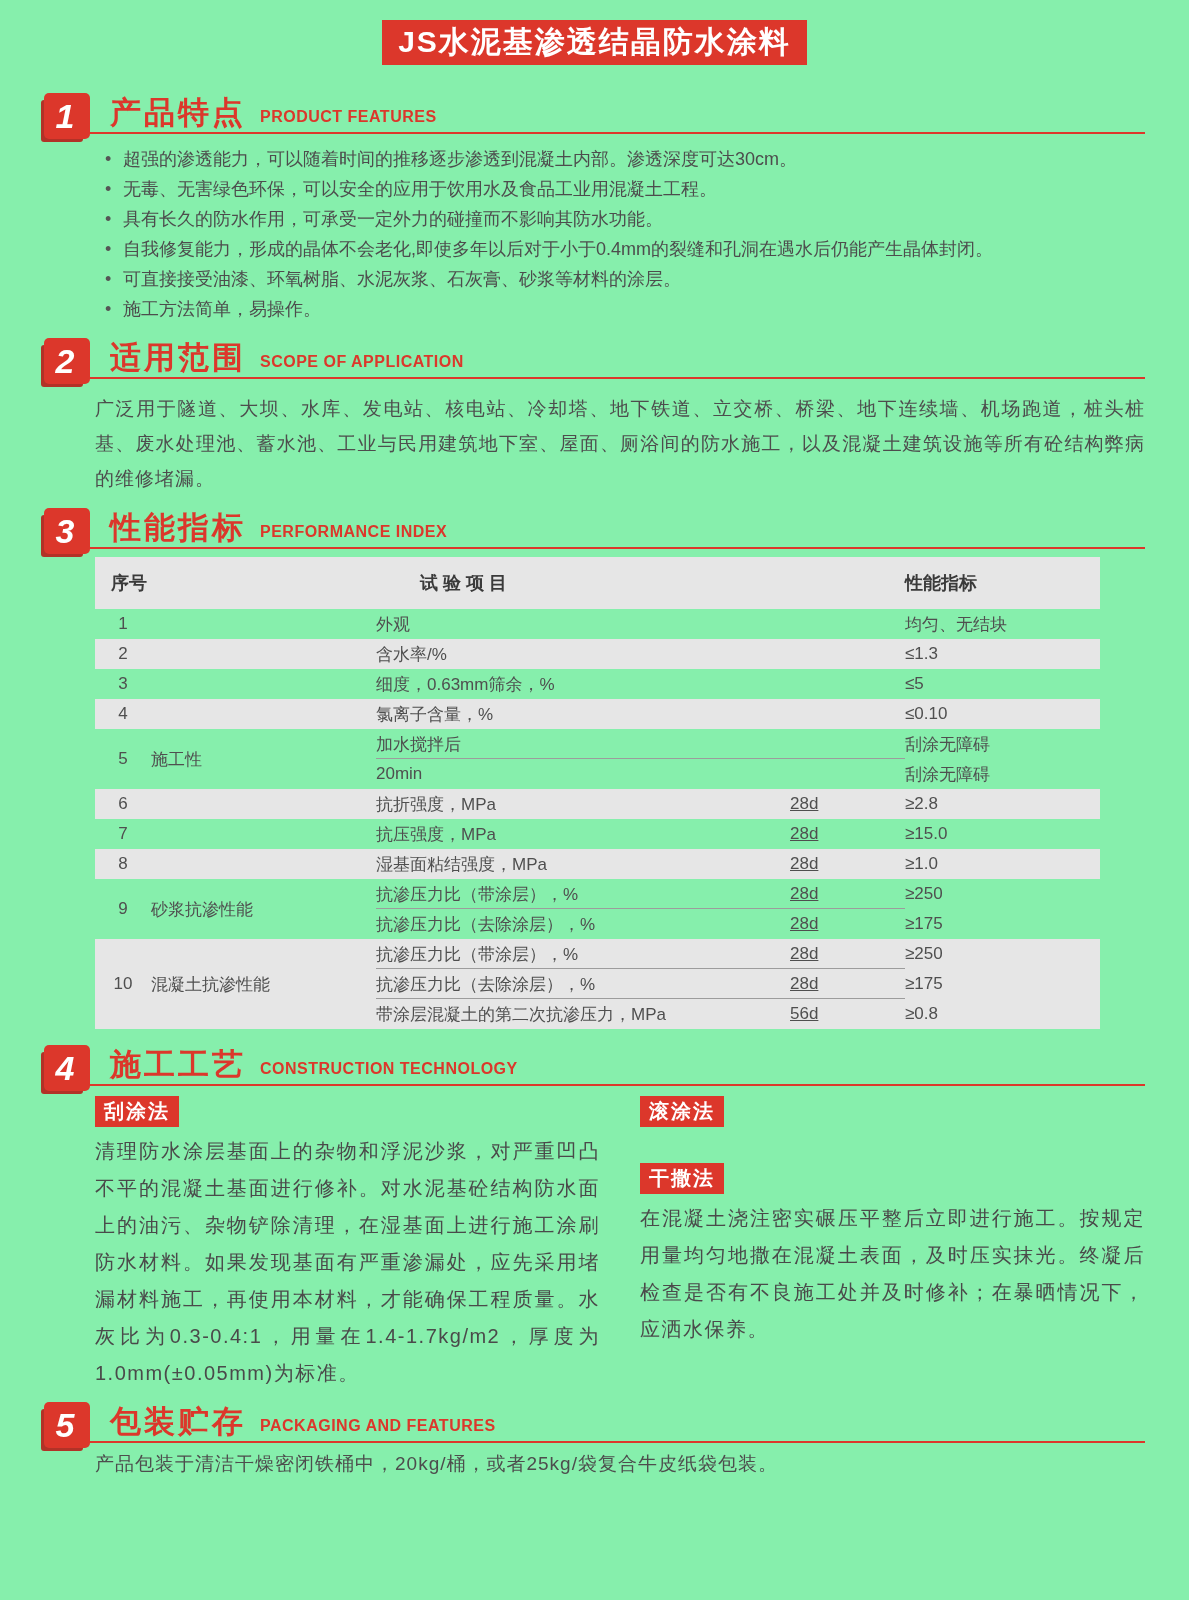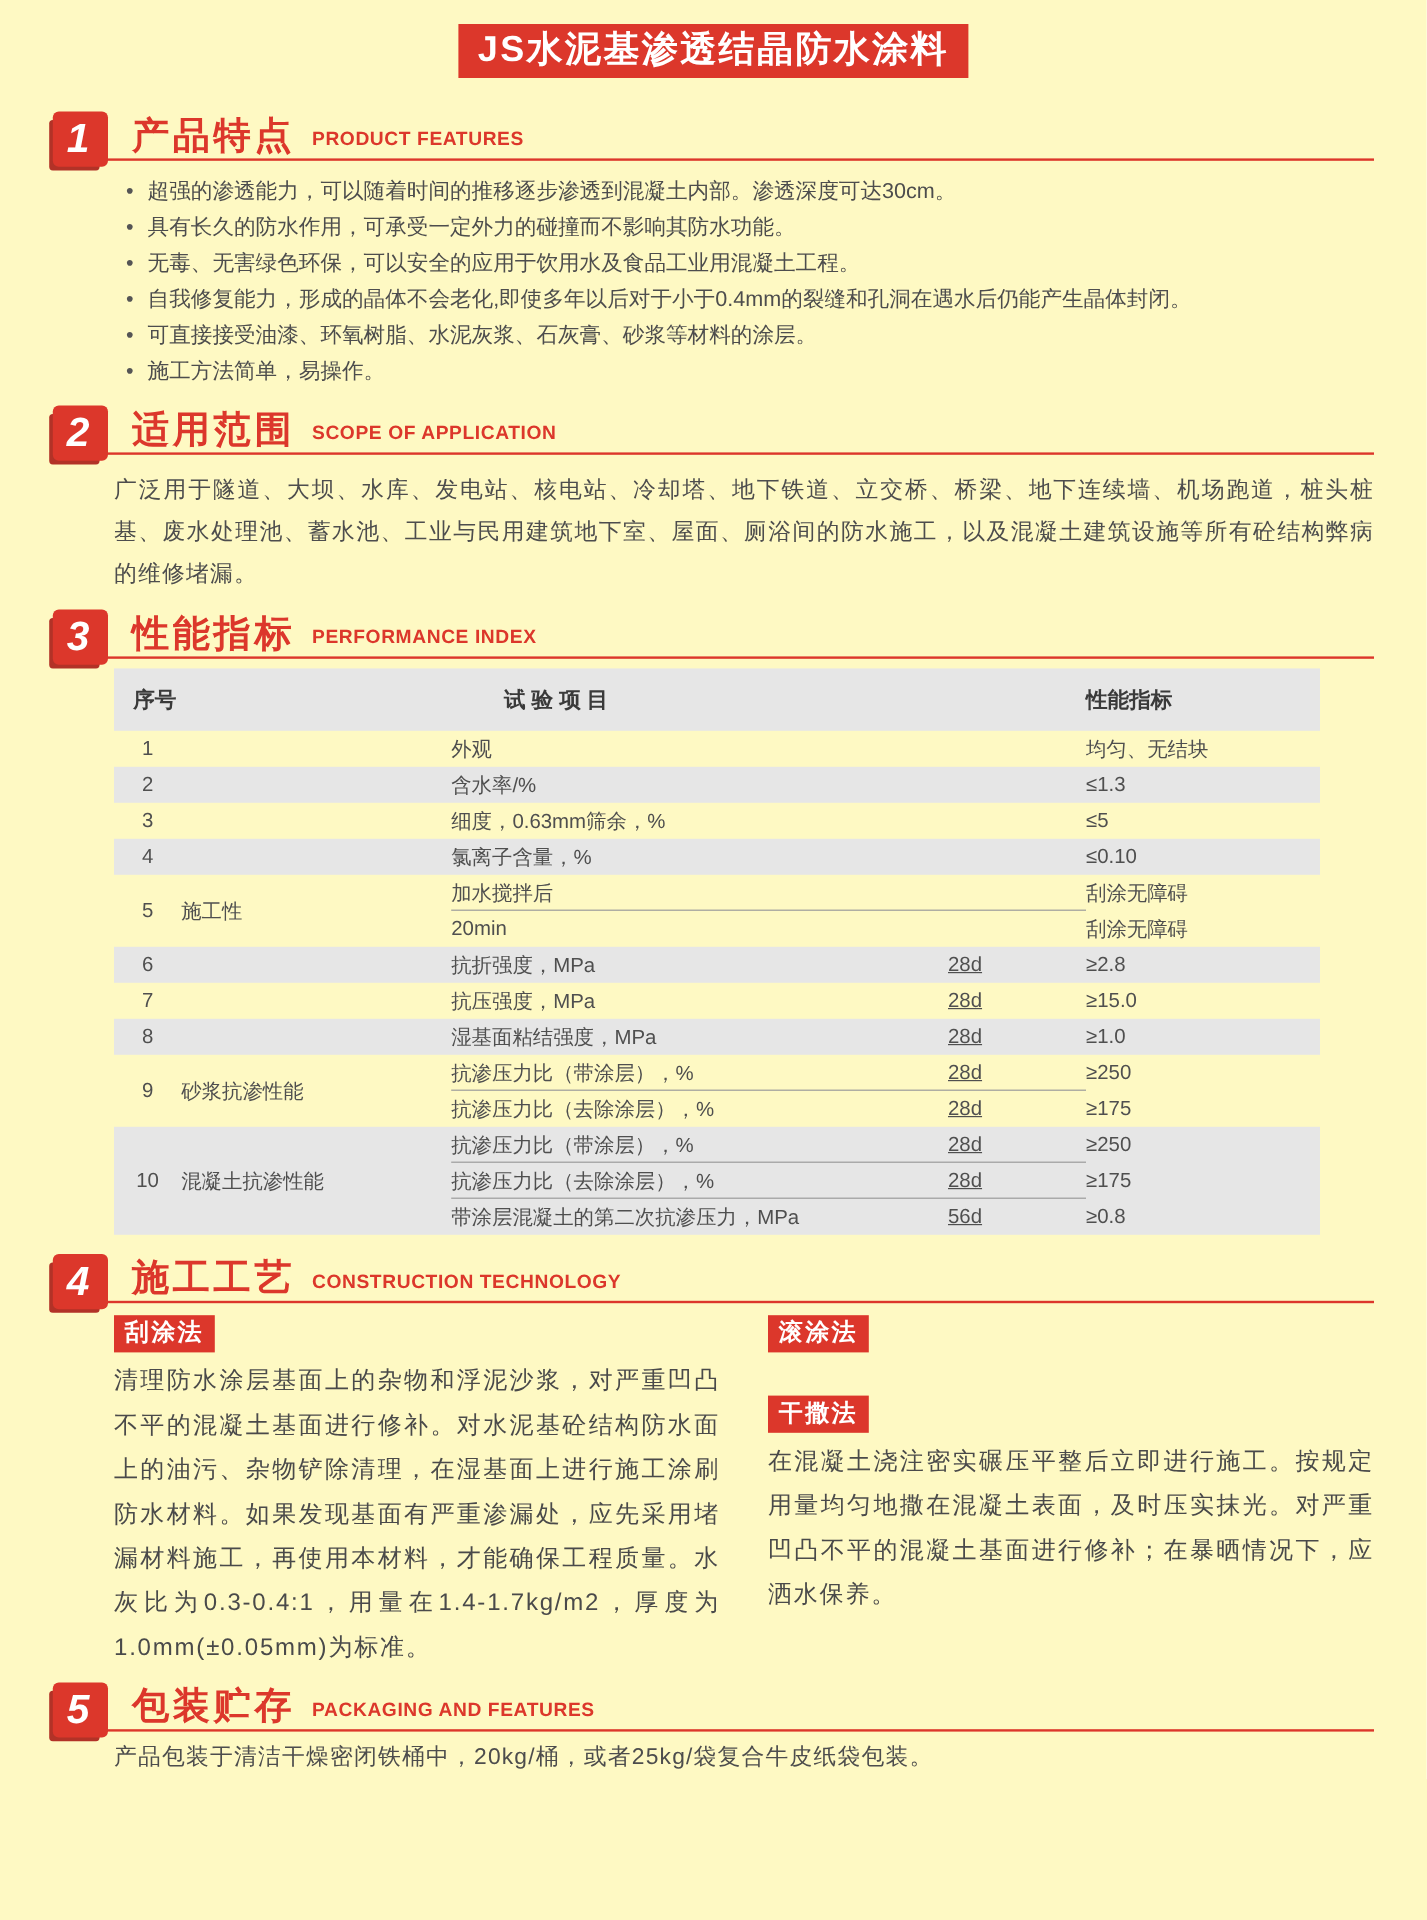--- a/index.html
+++ b/index.html
@@ -1,19 +1,19 @@
 <!DOCTYPE html>
 <html><head>
 <meta charset="utf-8">
 <style>
   * { margin:0; padding:0; box-sizing:border-box; }
   html,body { background:#ffffff; }
   .page {
     position:relative; width:1189px; height:1600px; margin:0 auto;
-    background:#fef9c3; overflow:hidden;
+    background:#86efac; overflow:hidden;
     font-family:"Liberation Sans","DejaVu Sans",sans-serif;
     color:#4a4a4a;
     padding-top:20px;
   }
   
   .title-wrap { text-align:center; }
   .main-title {
     display:inline-block; background:var(--red); color:#fff;
     font-size:30px; font-weight:bold; letter-spacing:2px;
     padding:7px 16px 8px 16px; line-height:1;
@@ -106,22 +106,22 @@
   </div>
 
   <div class="sec-header sec1">
     <div class="sec-num">1</div>
     <div class="sec-title">产品特点</div>
     <div class="sec-sub">PRODUCT FEATURES</div>
   </div>
   <div class="content">
     <ul class="bullets">
       <li>超强的渗透能力，可以随着时间的推移逐步渗透到混凝土内部。渗透深度可达30cm。</li>
+      <li>无毒、无害绿色环保，可以安全的应用于饮用水及食品工业用混凝土工程。</li>
       <li>具有长久的防水作用，可承受一定外力的碰撞而不影响其防水功能。</li>
-      <li>无毒、无害绿色环保，可以安全的应用于饮用水及食品工业用混凝土工程。</li>
       <li>自我修复能力，形成的晶体不会老化,即使多年以后对于小于0.4mm的裂缝和孔洞在遇水后仍能产生晶体封闭。</li>
       <li>可直接接受油漆、环氧树脂、水泥灰浆、石灰膏、砂浆等材料的涂层。</li>
       <li>施工方法简单，易操作。</li>
     </ul>
   </div>
 
   <div class="sec-header sec2">
     <div class="sec-num">2</div>
     <div class="sec-title">适用范围</div>
     <div class="sec-sub">SCOPE OF APPLICATION</div>
@@ -299,21 +299,21 @@
   </div>
 
   <div class="construction">
     <div class="ccol">
       <div class="badge-row"><span class="method-badge">刮涂法</span></div>
       <p class="method-text">清理防水涂层基面上的杂物和浮泥沙浆，对严重凹凸不平的混凝土基面进行修补。对水泥基砼结构防水面上的油污、杂物铲除清理，在湿基面上进行施工涂刷防水材料。如果发现基面有严重渗漏处，应先采用堵漏材料施工，再使用本材料，才能确保工程质量。水灰比为0.3-0.4:1，用量在1.4-1.7kg/m2，厚度为1.0mm(±0.05mm)为标准。</p>
     </div>
     <div class="ccol">
       <div class="badge-row"><span class="method-badge">滚涂法</span></div>
       <div class="badge-row gap"><span class="method-badge">干撒法</span></div>
-      <p class="method-text">在混凝土浇注密实碾压平整后立即进行施工。按规定用量均匀地撒在混凝土表面，及时压实抹光。对严重凹凸不平的混凝土基面进行修补；在暴晒情况下，应洒水保养。</p>
+      <p class="method-text">在混凝土浇注密实碾压平整后立即进行施工。按规定用量均匀地撒在混凝土表面，及时压实抹光。终凝后检查是否有不良施工处并及时修补；在暴晒情况下，应洒水保养。</p>
     </div>
   </div>
 
   <div class="sec-header sec5">
     <div class="sec-num">5</div>
     <div class="sec-title">包装贮存</div>
     <div class="sec-sub">PACKAGING AND FEATURES</div>
   </div>
   <div class="content">
     <p class="pack-text">产品包装于清洁干燥密闭铁桶中，20kg/桶，或者25kg/袋复合牛皮纸袋包装。</p>

